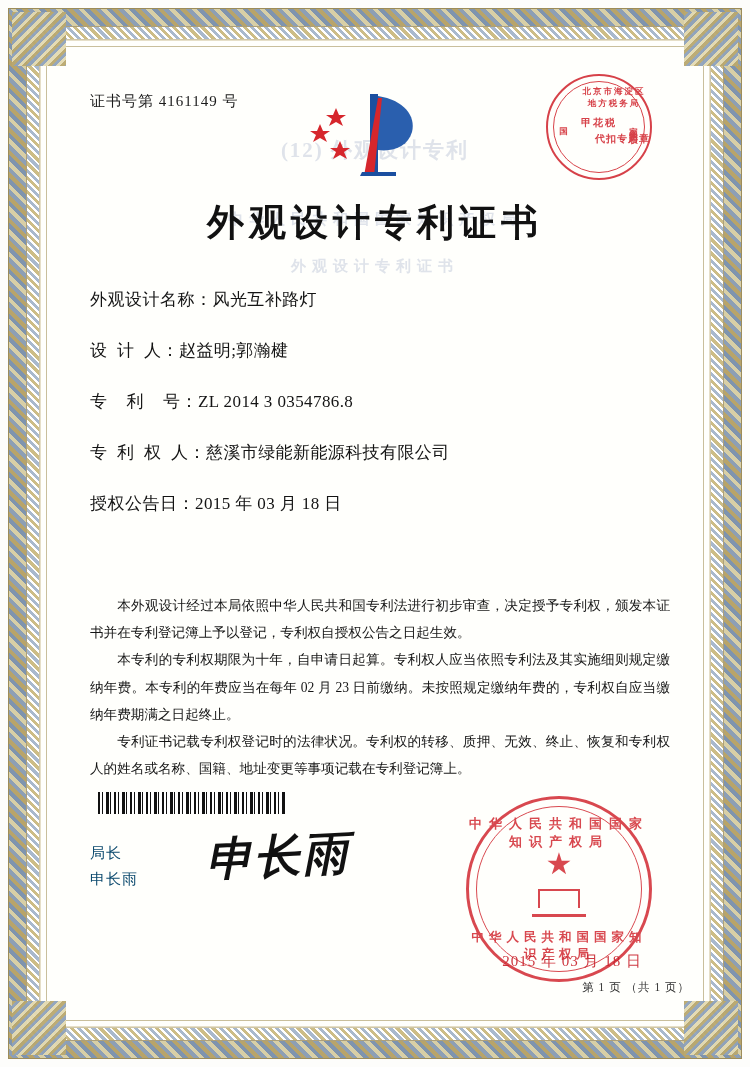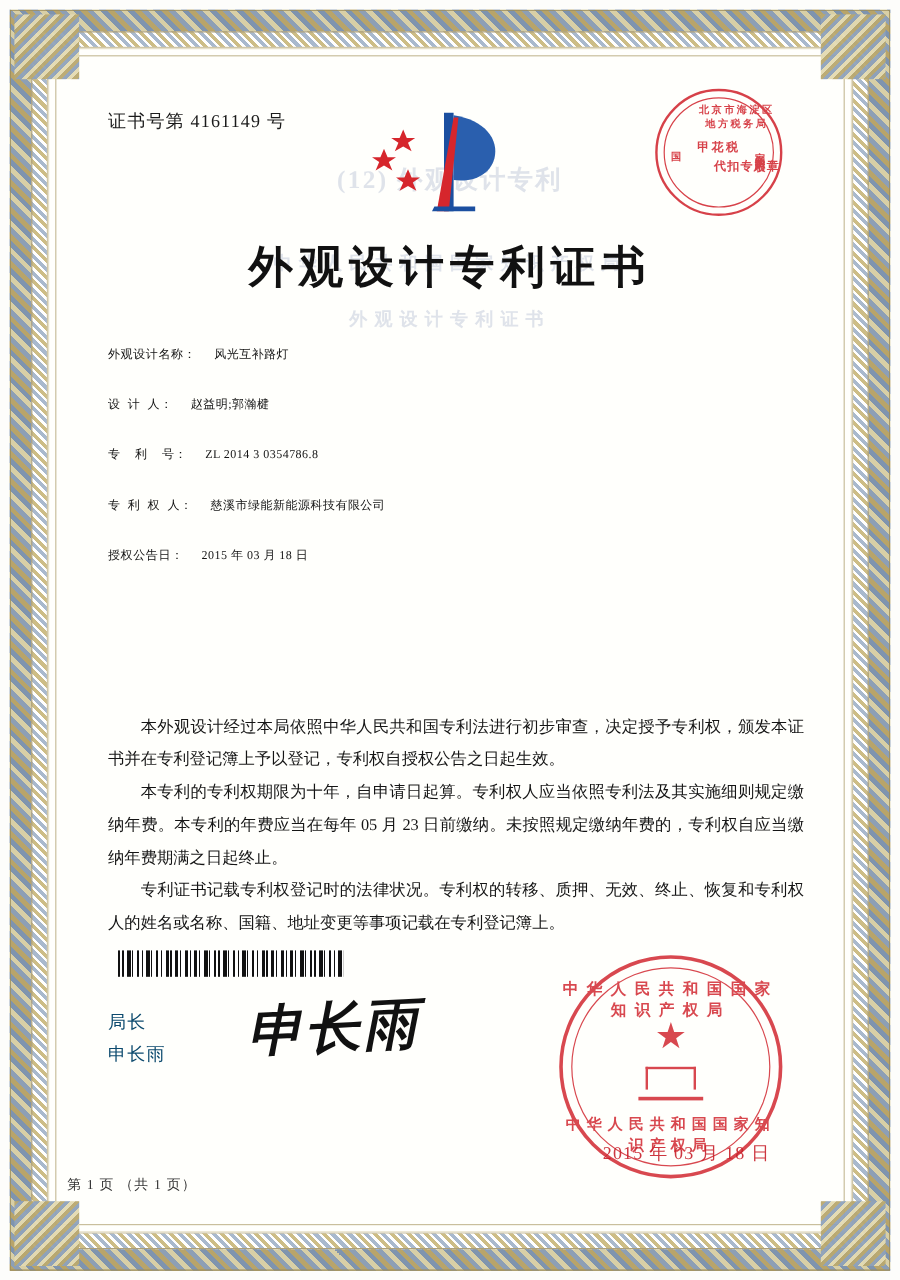--- a/index.html
+++ b/index.html
@@ -124,23 +124,22 @@
 
   
   .fields {
     position: absolute;
     left: 34px; right: 20px; top: 232px;
   }
   .field-row {
     display: flex;
     align-items: baseline;
     margin-bottom: 28px;
-    font-size: 10px;
+    font-size: 17px;
     color: #141414;
-    gap: 15px;
   }
   .field-label {
     white-space: pre;
     letter-spacing: .5px;
   }
   .field-value {
     letter-spacing: .4px;
   }
 
   
@@ -279,21 +278,21 @@
     text-align: center; font-size: 10px; letter-spacing: 2px;
   }
   .seal-oval .o-c2 {
     position: absolute; left: 0; right: 0; top: 56px;
     text-align: right; font-size: 10px; letter-spacing: 1px;
   }
 
   .footer {
     position: absolute;
     left: 0; right: 4px; bottom: 16px;
-    text-align: left;
+    text-align: right;
     font-size: 11.5px;
     color: #333;
     letter-spacing: 1px;
   }
 </style>
 </head>
 <body>
 
 <div class="page">
 
@@ -351,21 +350,21 @@
         <span class="field-value">慈溪市绿能新能源科技有限公司</span>
       </div>
       <div class="field-row">
         <span class="field-label">授权公告日：</span>
         <span class="field-value">2015 年 03 月 18 日</span>
       </div>
     </div>
 
     <div class="paras">
       <p>本外观设计经过本局依照中华人民共和国专利法进行初步审查，决定授予专利权，颁发本证书并在专利登记簿上予以登记，专利权自授权公告之日起生效。</p>
-      <p>本专利的专利权期限为十年，自申请日起算。专利权人应当依照专利法及其实施细则规定缴纳年费。本专利的年费应当在每年 05 月 23 日前缴纳。未按照规定缴纳年费的，专利权自应当缴纳年费期满之日起终止。</p>
+      <p>本专利的专利权期限为十年，自申请日起算。专利权人应当依照专利法及其实施细则规定缴纳年费。本专利的年费应当在每年 02 月 23 日前缴纳。未按照规定缴纳年费的，专利权自应当缴纳年费期满之日起终止。</p>
       <p>专利证书记载专利权登记时的法律状况。专利权的转移、质押、无效、终止、恢复和专利权人的姓名或名称、国籍、地址变更等事项记载在专利登记簿上。</p>
     </div>
 
     <div class="barcode"></div>
 
     <div class="sig-block">
       <div>局长</div>
       <div>申长雨</div>
     </div>
     <div class="handwriting">申长雨</div>

